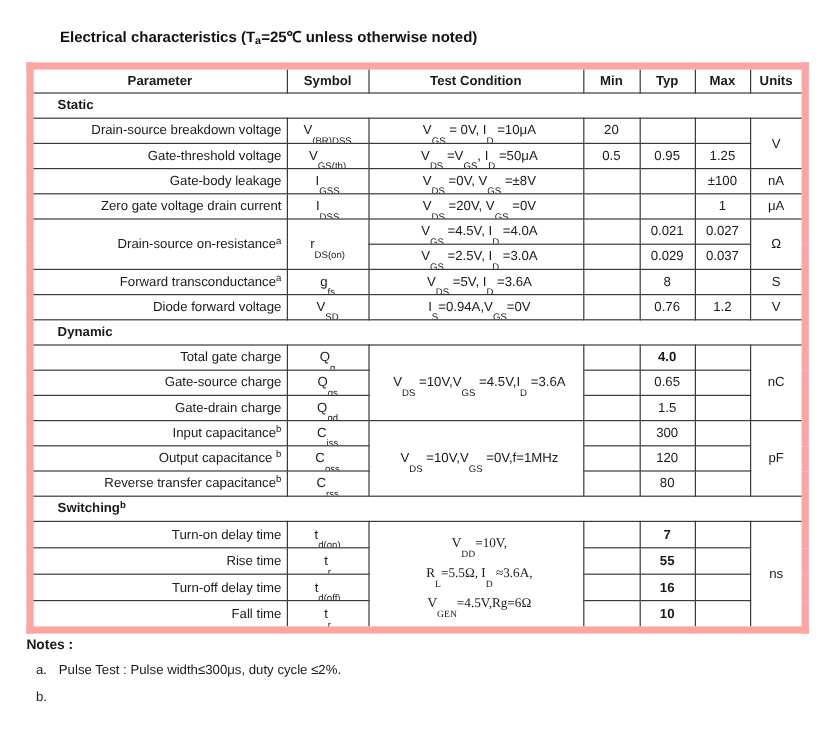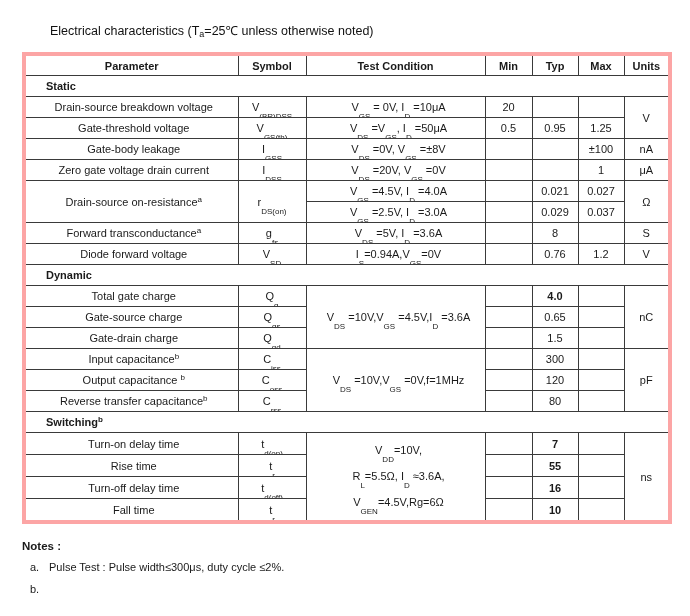--- a/index.html
+++ b/index.html
@@ -2,44 +2,44 @@
 <html><head>
 <meta charset="utf-8">
 <style>
   html,body{margin:0;padding:0;background:#ffffff;}
   .page{
     width:690px;height:616px;box-sizing:border-box;
     padding:22px 0 0 22px;background:#ffffff;
     font-family:"Liberation Sans",sans-serif;color:#1a1a1a;
   }
   .title{
-    font-size:12.5px;font-weight:normal;margin:0 0 13px 0;color:#111;padding-left:28px;
+    font-size:12.5px;font-weight:bold;margin:0 0 13px 0;color:#111;padding-left:28px;
   }
   .title sub{font-size:9px;position:relative;top:2px;vertical-align:baseline;}
   table{
     border-collapse:collapse;width:646px;table-layout:fixed;
-    border:4px solid #fca5a5;
+    border:6px solid #fca5a5;
   }
   th,td{
     border:1px solid #3a3a3a;
     font-size:11px;height:20px;padding:0 4px;
     overflow:hidden;white-space:nowrap;
   }
   thead th{font-weight:bold;text-align:center;height:19px;}
   .section-row td{font-weight:bold;text-align:left;padding-left:20px;}
-  .c-param{text-align:center;padding-left:8px;}
+  .c-param{text-align:right;padding-left:8px;}
   .c-sym{text-align:center;}
   .c-cond{text-align:center;padding-left:10px;}
   .c-num{text-align:center;}
   .bold{font-weight:bold;margin-top:14px;}
   td sub,th sub{font-size:8px;vertical-align:baseline;position:relative;top:8px;}
   td sup,th sup{font-size:8px;vertical-align:baseline;position:relative;top:-4px;}
   .sw td{height:21px;}
-  .cond-line{line-height:25px;white-space:nowrap;}
-  .notes{margin-top:16px;width:646px;}
+  .cond-line{line-height:25px;white-space:nowrap;font-family:Liberation Serif, serif;}
+  .notes{margin-top:4px;width:646px;}
   .notes-title{font-size:11.5px;font-weight:bold;margin-bottom:9px;}
   .note-item{display:flex;font-size:11px;margin-bottom:10px;}
   .note-label{width:19px;margin-left:8px;flex:none;}
 </style>
 </head>
 <body>
 
 <div class="page">
 
   <div class="title"><span>Electrical characteristics (T</span><sub>a</sub><span>=25℃ unless otherwise noted)</span></div>

